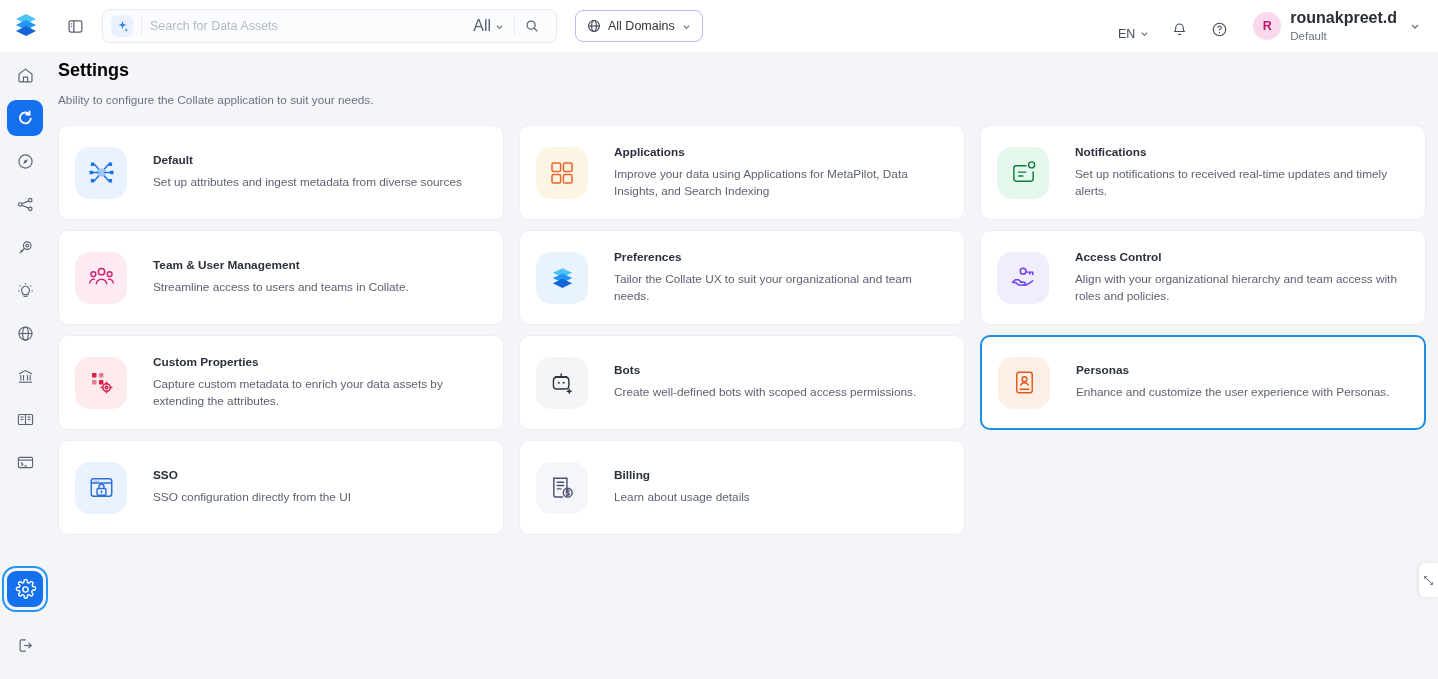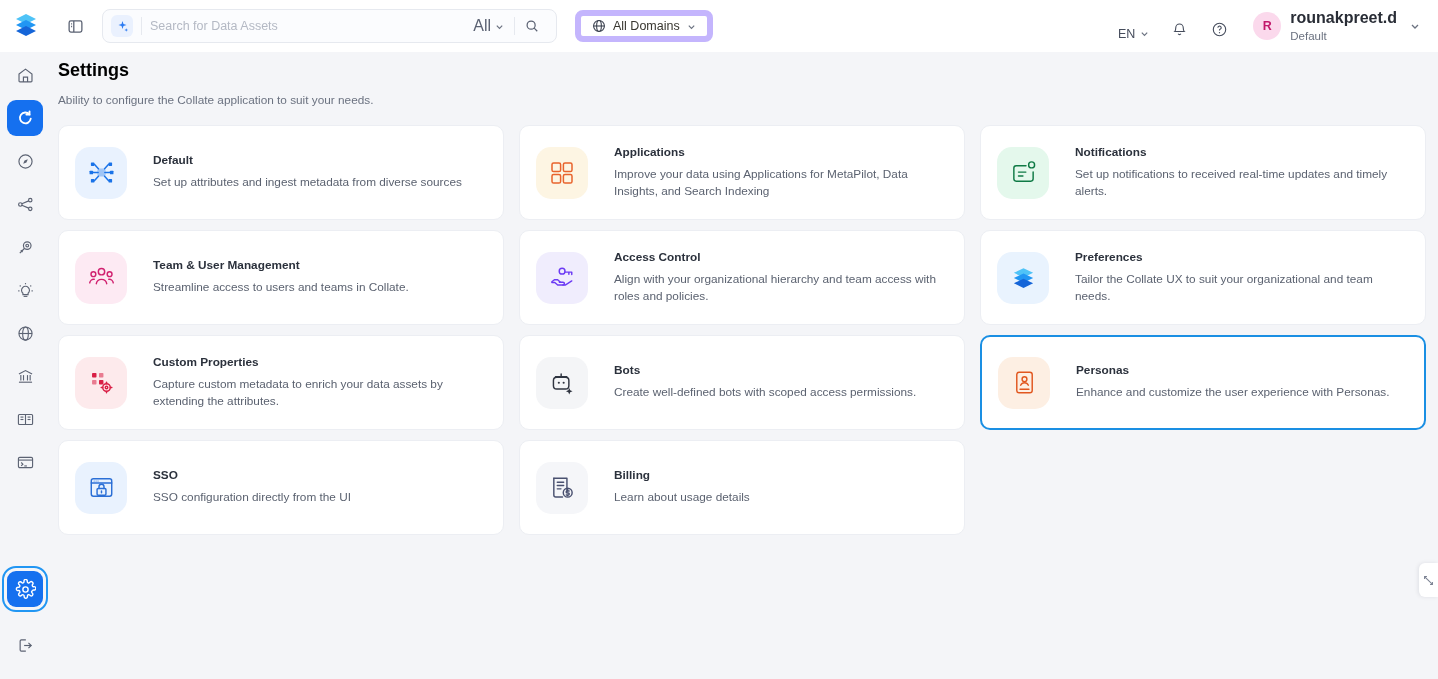--- a/index.html
+++ b/index.html
@@ -60,21 +60,21 @@
   .search-sep { width: 1px; height: 18px; background: #e6e9ef; margin: 0 4px; }
   .search-go {
     width: 26px; height: 26px; border-radius: 6px;
     display: flex; align-items: center; justify-content: center; cursor: pointer;
   }
 
   .domain-btn {
     margin-left: 18px;
     height: 32px;
     display: flex; align-items: center; gap: 7px;
-    border: 6px solid #c4b5fd; border-radius: 8px;
+    border: 1px solid #c4b5fd; border-radius: 8px;
     padding: 0 11px;
     background: #ffffff;
     font-size: 12.5px; color: #37352f;
     cursor: pointer;
   }
 
   .topbar-right {
     margin-left: auto;
     display: flex; align-items: flex-end; gap: 0;
     padding-right: 14px;
@@ -453,45 +453,45 @@
             <path d="M1.8 19.6a4.2 4.2 0 0 1 4.6-3.7"></path>
             <path d="M26.2 19.6a4.2 4.2 0 0 0-4.6-3.7"></path>
           </svg>
         </div>
         <div class="card-text">
           <div class="card-title">Team &amp; User Management</div>
           <div class="card-desc">Streamline access to users and teams in Collate.</div>
         </div>
       </div>
       <div class="card">
+        <div class="card-icon" style="background: rgb(233, 243, 254);">
+          <svg width="27" height="27" viewBox="0 0 28 28" fill="none">
+            <path d="M4 9.2 14 4.4l10 4.8-10 4.8Z" fill="#4fc3f7"></path>
+            <path d="M4 14.6 14 9.8l10 4.8-10 4.8Z" fill="#2196f3"></path>
+            <path d="M4 20 14 15.2 24 20l-10 4.8Z" fill="#1565d8"></path>
+          </svg>
+        </div>
+        <div class="card-text">
+          <div class="card-title">Preferences</div>
+          <div class="card-desc">Tailor the Collate UX to suit your organizational and team needs.</div>
+        </div>
+      </div>
+      <div class="card">
         <div class="card-icon" style="background: rgb(240, 237, 253);">
           <svg width="27" height="27" viewBox="0 0 28 28" fill="none" stroke="#6c3bf4" stroke-width="1.5" stroke-linecap="round" stroke-linejoin="round">
             <circle cx="13.6" cy="7.4" r="3"></circle>
             <path d="M16.2 8.4h7.4v2.6M20.6 8.4v2.2"></path>
             <path d="M3 19.2h3l3 2.6h5.4c1 0 1.6-.7 1.6-1.5s-.7-1.4-1.6-1.4h-3.6"></path>
             <path d="M11.8 18.9 9 16.3H5.6L3 18.4"></path>
             <path d="M14.4 21.8h2.4l6.8-4.2"></path>
           </svg>
         </div>
         <div class="card-text">
           <div class="card-title">Access Control</div>
           <div class="card-desc">Align with your organizational hierarchy and team access with roles and policies.</div>
-        </div>
-      </div>
-      <div class="card">
-        <div class="card-icon" style="background: rgb(233, 243, 254);">
-          <svg width="27" height="27" viewBox="0 0 28 28" fill="none">
-            <path d="M4 9.2 14 4.4l10 4.8-10 4.8Z" fill="#4fc3f7"></path>
-            <path d="M4 14.6 14 9.8l10 4.8-10 4.8Z" fill="#2196f3"></path>
-            <path d="M4 20 14 15.2 24 20l-10 4.8Z" fill="#1565d8"></path>
-          </svg>
-        </div>
-        <div class="card-text">
-          <div class="card-title">Preferences</div>
-          <div class="card-desc">Tailor the Collate UX to suit your organizational and team needs.</div>
         </div>
       </div>
       <div class="card">
         <div class="card-icon" style="background: rgb(253, 234, 236);">
           <svg width="27" height="27" viewBox="0 0 28 28" fill="none" stroke="#d91f46" stroke-width="1.5" stroke-linecap="round" stroke-linejoin="round">
             <rect x="4.2" y="4.2" width="4.6" height="4.6" rx="0.8" fill="#d91f46" stroke="none"></rect>
             <rect x="11.4" y="4.2" width="4.6" height="4.6" rx="0.8" fill="#d91f46" stroke="none" opacity="0.55"></rect>
             <rect x="4.2" y="11.4" width="4.6" height="4.6" rx="0.8" fill="#d91f46" stroke="none" opacity="0.55"></rect>
             <rect x="11.4" y="11.4" width="4.6" height="4.6" rx="0.8" fill="#d91f46" stroke="none"></rect>
             <circle cx="19.2" cy="19.2" r="3.9"></circle>

